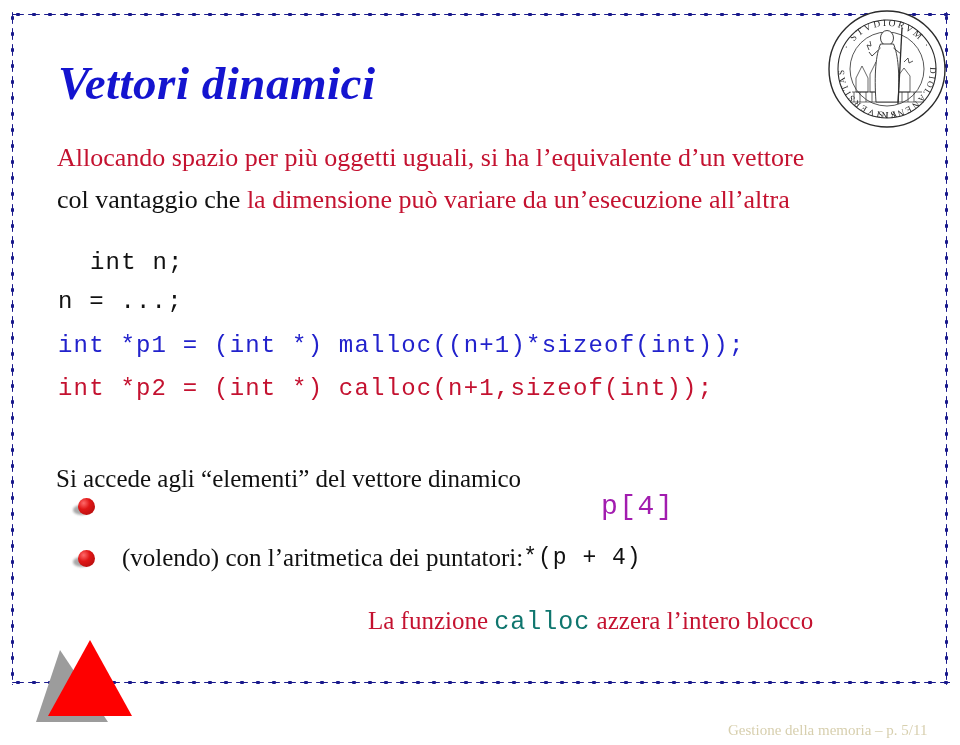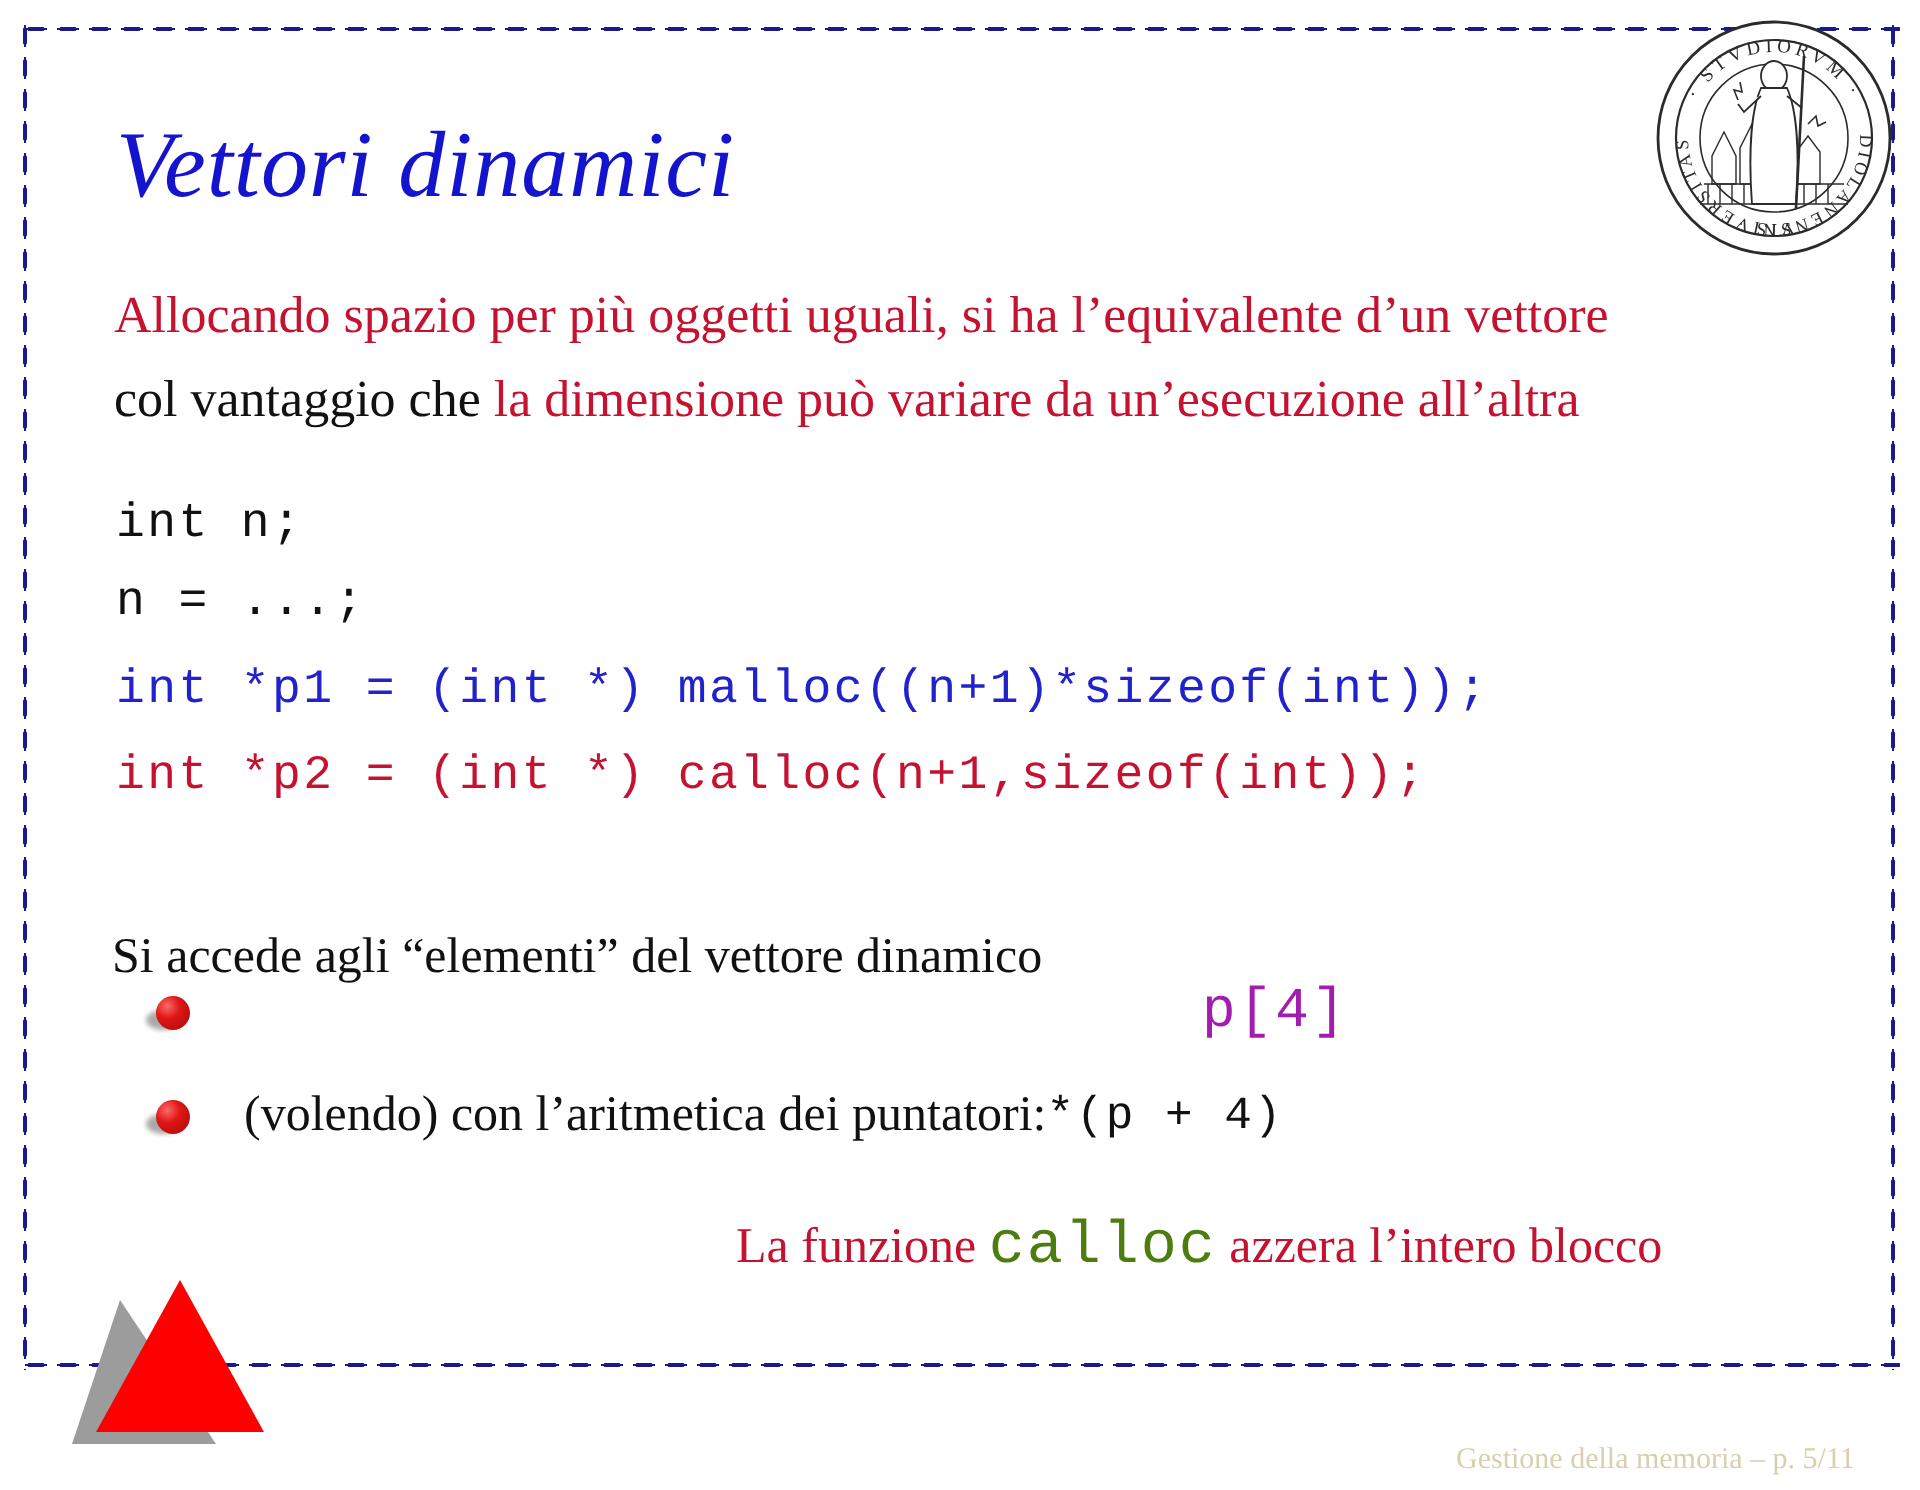--- a/index.html
+++ b/index.html
@@ -58,20 +58,21 @@
   
   #title {
     position: absolute;
     left: 58px;
     top: 56px;
     font-size: 47px;
     font-style: italic;
     color: #1414cf;
     letter-spacing: 0.5px;
     white-space: nowrap;
+    font-weight: bold;
   }
 
   
   .para {
     position: absolute;
     font-size: 26px;
     line-height: 30px;
     white-space: nowrap;
   }
   #para-l1 { left: 57px; top: 143px; }
@@ -83,21 +84,21 @@
 
   
   .code {
     position: absolute;
     left: 58px;
     font-family: "Liberation Mono", "DejaVu Sans Mono", monospace;
     font-size: 24px;
     letter-spacing: 1.2px;
     white-space: pre;
   }
-  #code-1 { top: 249px; }
+  #code-1 { top: 249px; margin-left: 32px; }
   #code-2 { top: 288px; }
   #code-3 { top: 332px; }
   #code-4 { top: 375px; }
 
   
   #access-line {
     position: absolute;
     left: 56px;
     top: 437px;
     font-size: 25px;
@@ -173,23 +174,23 @@
   #closing {
     position: absolute;
     left: 368px;
     top: 607px;
     font-size: 25px;
     color: #c41230;
     white-space: nowrap;
   }
   #closing .inline-code-red {
     font-family: "Liberation Mono", "DejaVu Sans Mono", monospace;
-    font-size: 30px;
+    font-size: 25px;
     letter-spacing: 1px;
-    color: #4d7c0f;
+    color: #0f766e;
   }
 
   
   #logo {
     position: absolute;
     left: 32px;
     top: 636px;
     width: 120px;
     height: 100px;
   }

